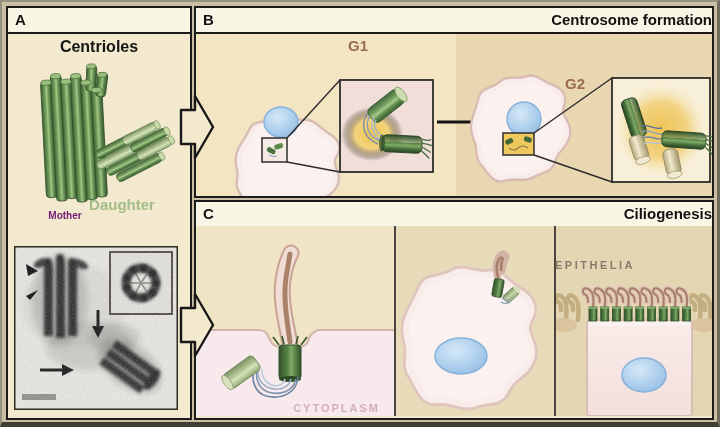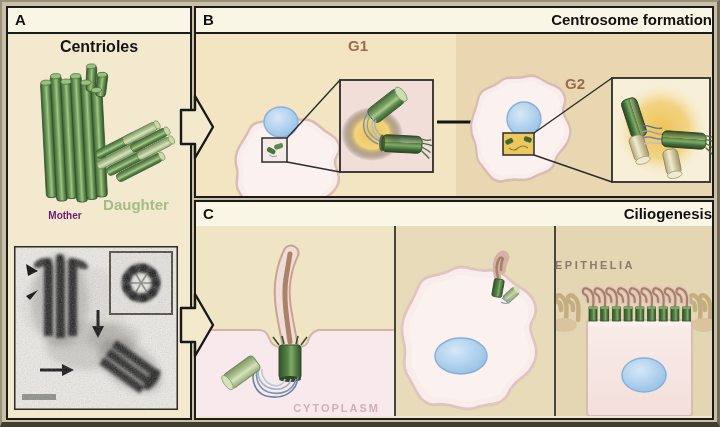--- a/index.html
+++ b/index.html
@@ -14,21 +14,21 @@
   .lbl{position:absolute;font-weight:bold;z-index:6;}
   svg{display:block;}
   #panelA{left:4px;top:4px;width:186px;height:414px;}
   #panelB{left:192px;top:4px;width:520px;height:192px;}
   #panelC{left:192px;top:198px;width:520px;height:220px;}
   .abs{position:absolute;}
   .sub{position:absolute;top:0;height:190px;box-sizing:border-box;}
   .sub-mid,.sub-right{border-left:2px solid #4a453c;}
   #centriolesTitle{left:4px;top:36px;width:186px;text-align:center;font-size:16px;color:#151515;}
   #motherLbl{left:24px;top:208px;width:78px;text-align:center;font-size:10px;color:#701a75;}
-  #daughterLbl{left:94px;top:194px;width:80px;text-align:center;font-size:15px;color:#a4bd86;}
+  #daughterLbl{left:80px;top:194px;width:80px;text-align:center;font-size:15px;color:#a4bd86;}
   #g1Lbl{left:266px;top:35px;width:100px;text-align:right;font-size:15px;color:#9b6a52;}
   #g2Lbl{left:523px;top:35px;width:100px;text-align:center;font-size:15px;color:#9b6a52;margin-top:38px;}
   #cytoLbl{left:256px;top:400px;width:122px;text-align:right;font-size:11px;letter-spacing:2px;color:#d3b0b8;}
   #epiLbl{left:553px;top:257px;width:156px;text-align:left;font-size:11px;letter-spacing:2.5px;color:#8a7a6c;}
 </style>
 </head>
 <body>
 
 <div class="figure">
 

